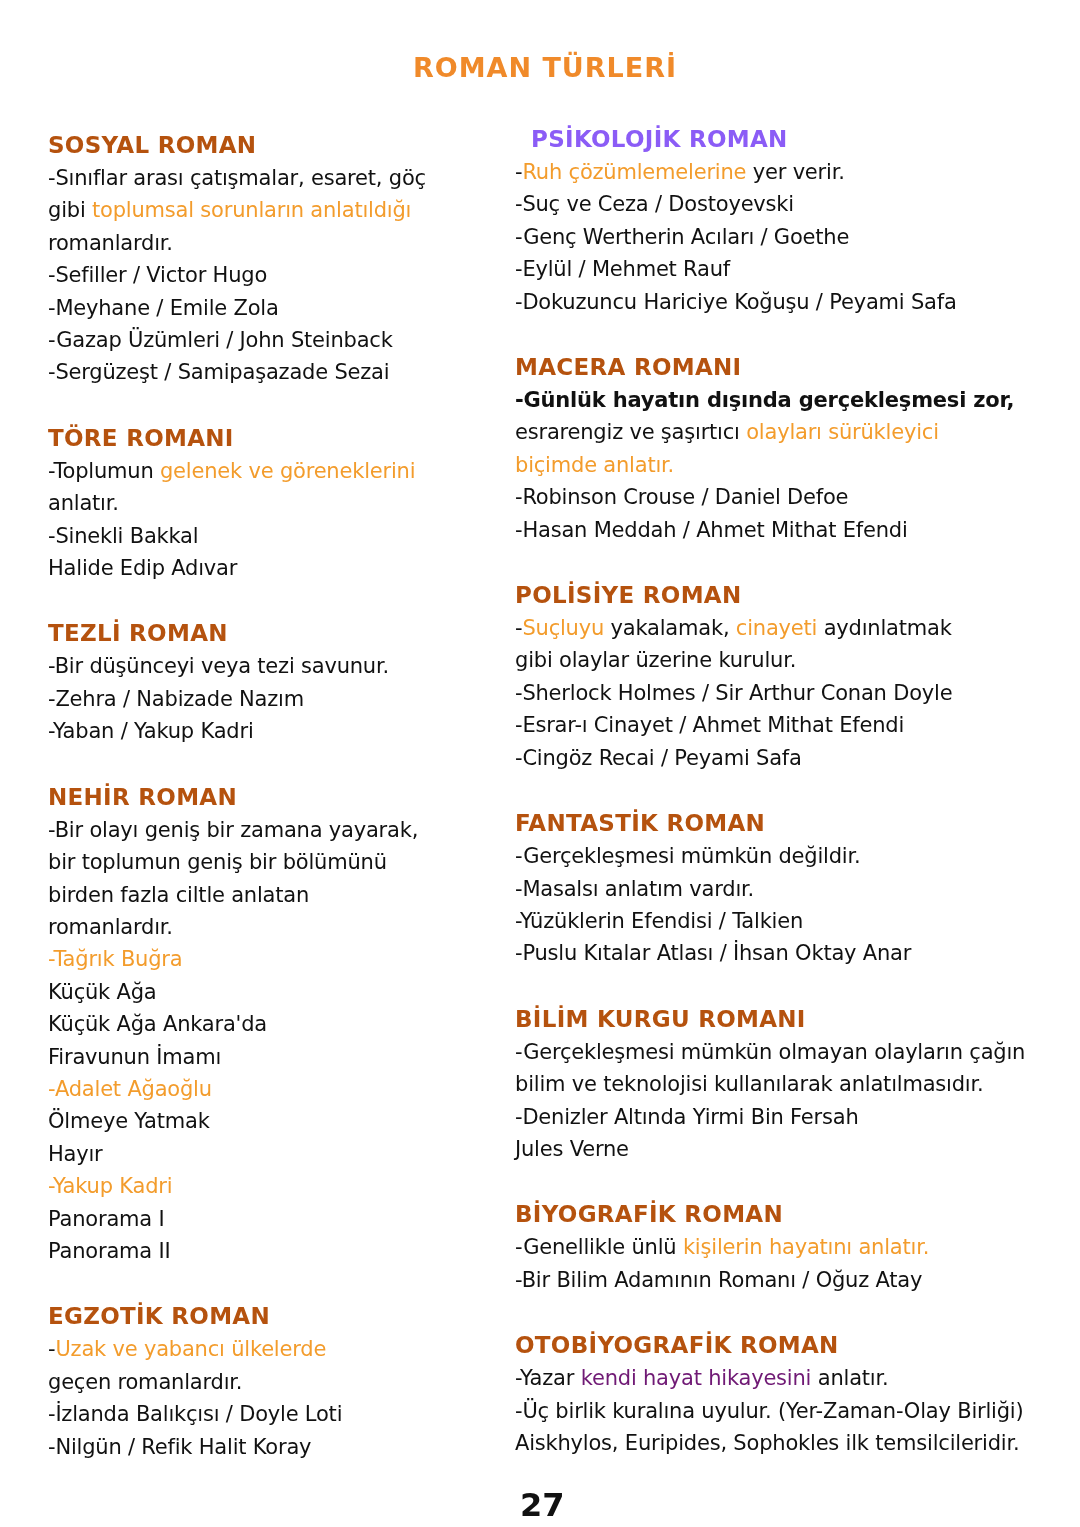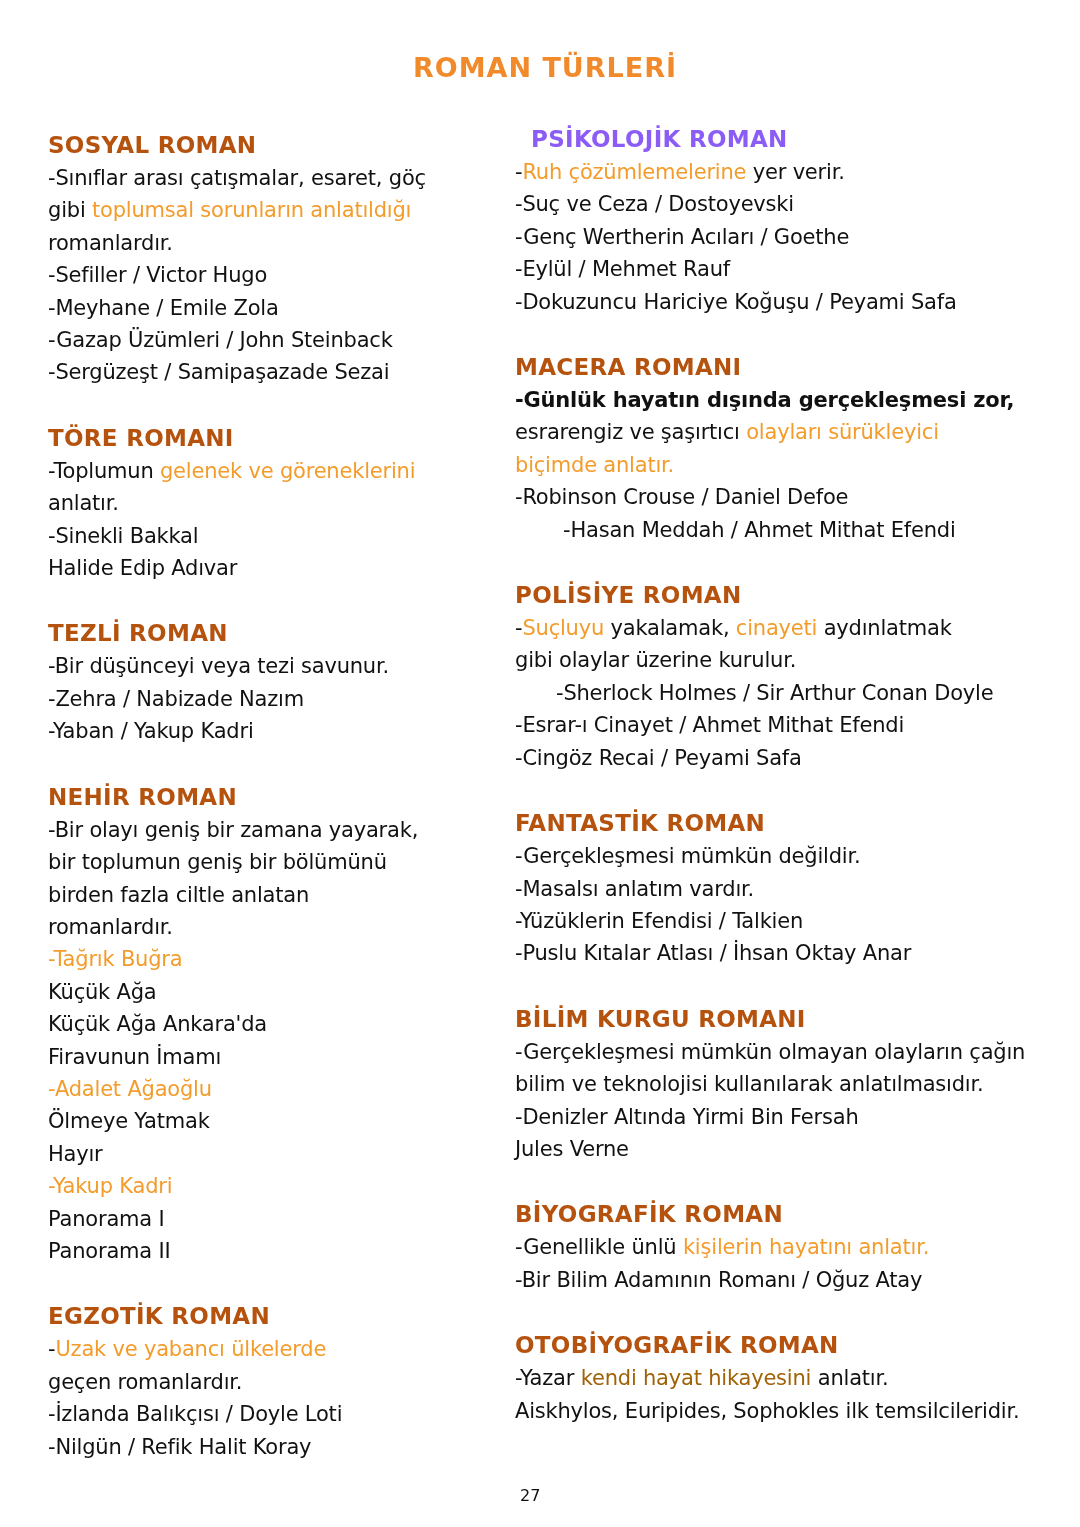--- a/index.html
+++ b/index.html
@@ -15,21 +15,21 @@
     .col-left { left: 48px; width: 450px; }
     .col-right { left: 515px; width: 560px; top: 122px; }
     .section { margin-bottom: 32px; }
     .sec-title {
       font-size: 23px; font-weight: bold; line-height: 34px; letter-spacing: 0.3px;
     }
     .line {
       font-size: 21px; line-height: 32.4px; white-space: nowrap; letter-spacing: -0.2px;
     }
     .page-num {
-      position: absolute; left: 520px; top: 1486px; font-size: 16px; font-weight: normal;
+      position: absolute; left: 520px; top: 1486px; font-size: 32px; font-weight: bold;
     }
   </style>
 </head>
 <body>
 
 <div class="title" style="color: rgb(240, 138, 42);">ROMAN TÜRLERİ</div>
 
 <div class="col col-left">
     <div class="section">
       <div class="sec-title" style="color: rgb(181, 82, 14);">SOSYAL ROMAN</div>
@@ -87,27 +87,27 @@
       <div class="line"><span style="color: rgb(17, 17, 17);">-Genç Wertherin Acıları / Goethe</span></div>
       <div class="line"><span style="color: rgb(17, 17, 17);">-Eylül / Mehmet Rauf</span></div>
       <div class="line"><span style="color: rgb(17, 17, 17);">-Dokuzuncu Hariciye Koğuşu / Peyami Safa</span></div>
     </div>
     <div class="section">
       <div class="sec-title" style="color: rgb(181, 82, 14);">MACERA ROMANI</div>
       <div class="line"><span style="color: rgb(17, 17, 17); font-weight: bold;">-Günlük hayatın dışında gerçekleşmesi zor,</span></div>
       <div class="line"><span style="color: rgb(17, 17, 17);">esrarengiz ve şaşırtıcı </span><span style="color: rgb(243, 156, 44);">olayları sürükleyici</span></div>
       <div class="line"><span style="color: rgb(243, 156, 44);">biçimde anlatır.</span></div>
       <div class="line"><span style="color: rgb(17, 17, 17);">-Robinson Crouse / Daniel Defoe</span></div>
-      <div class="line"><span style="color: rgb(17, 17, 17); margin-left: 48px;">-Hasan Meddah / Ahmet Mithat Efendi</span></div>
+      <div class="line"><span style="color: rgb(17, 17, 17);">-Hasan Meddah / Ahmet Mithat Efendi</span></div>
     </div>
     <div class="section">
       <div class="sec-title" style="color: rgb(181, 82, 14);">POLİSİYE ROMAN</div>
       <div class="line"><span style="color: rgb(17, 17, 17);">-</span><span style="color: rgb(243, 156, 44);">Suçluyu</span><span style="color: rgb(17, 17, 17);"> yakalamak, </span><span style="color: rgb(243, 156, 44);">cinayeti</span><span style="color: rgb(17, 17, 17);"> aydınlatmak</span></div>
       <div class="line"><span style="color: rgb(17, 17, 17);">gibi olaylar üzerine kurulur.</span></div>
-      <div class="line"><span style="color: rgb(17, 17, 17); margin-left: 41px;">-Sherlock Holmes / Sir Arthur Conan Doyle</span></div>
+      <div class="line"><span style="color: rgb(17, 17, 17);">-Sherlock Holmes / Sir Arthur Conan Doyle</span></div>
       <div class="line"><span style="color: rgb(17, 17, 17);">-Esrar-ı Cinayet / Ahmet Mithat Efendi</span></div>
       <div class="line"><span style="color: rgb(17, 17, 17);">-Cingöz Recai / Peyami Safa</span></div>
     </div>
     <div class="section">
       <div class="sec-title" style="color: rgb(181, 82, 14);">FANTASTİK ROMAN</div>
       <div class="line"><span style="color: rgb(17, 17, 17);">-Gerçekleşmesi mümkün değildir.</span></div>
       <div class="line"><span style="color: rgb(17, 17, 17);">-Masalsı anlatım vardır.</span></div>
       <div class="line"><span style="color: rgb(17, 17, 17);">-Yüzüklerin Efendisi / Talkien</span></div>
       <div class="line"><span style="color: rgb(17, 17, 17);">-Puslu Kıtalar Atlası / İhsan Oktay Anar</span></div>
     </div>
@@ -118,18 +118,19 @@
       <div class="line"><span style="color: rgb(17, 17, 17);">-Denizler Altında Yirmi Bin Fersah</span></div>
       <div class="line"><span style="color: rgb(17, 17, 17);">Jules Verne</span></div>
     </div>
     <div class="section">
       <div class="sec-title" style="color: rgb(181, 82, 14);">BİYOGRAFİK ROMAN</div>
       <div class="line"><span style="color: rgb(17, 17, 17);">-Genellikle ünlü </span><span style="color: rgb(243, 156, 44);">kişilerin hayatını anlatır.</span></div>
       <div class="line"><span style="color: rgb(17, 17, 17);">-Bir Bilim Adamının Romanı / Oğuz Atay</span></div>
     </div>
     <div class="section">
       <div class="sec-title" style="color: rgb(181, 82, 14);">OTOBİYOGRAFİK ROMAN</div>
-      <div class="line"><span style="color: rgb(17, 17, 17);">-Yazar </span><span style="color: #a16207; margin-top: 36px;">kendi hayat hikayesini</span><span style="color: rgb(17, 17, 17);"> anlatır.</span></div>
+      <div class="line"><span style="color: rgb(17, 17, 17);">-Yazar </span><span style="color: #701a75; margin-top: 36px;">kendi hayat hikayesini</span><span style="color: rgb(17, 17, 17);"> anlatır.</span></div>
+      <div class="line"><span style="color: rgb(17, 17, 17);">-Üç birlik kuralına uyulur. (Yer-Zaman-Olay Birliği)</span></div>
       <div class="line"><span style="color: rgb(17, 17, 17);">Aiskhylos, Euripides, Sophokles ilk temsilcileridir.</span></div>
     </div>
   </div>
 
 <div class="page-num">27</div>
 
 </body></html>

